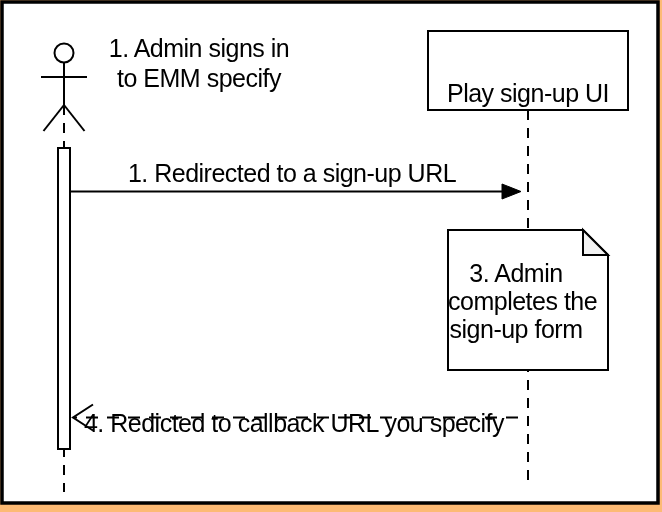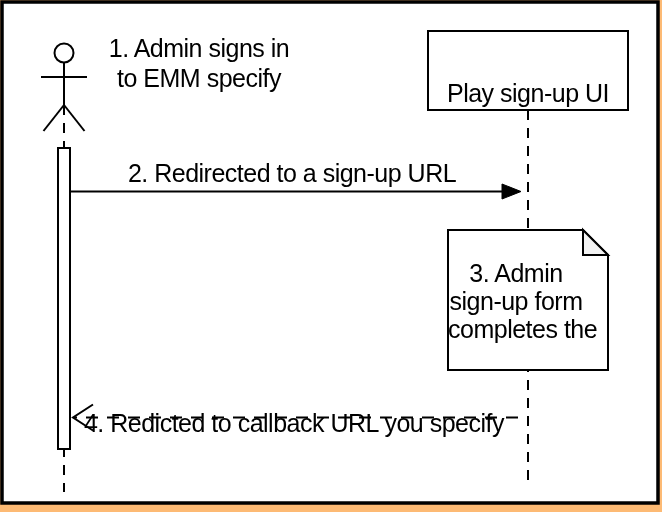--- a/index.html
+++ b/index.html
@@ -72,23 +72,23 @@
     <polyline points="93,404.5 73,417.5 93,430.5" fill="none" stroke="#000000" stroke-width="2"></polyline>
   </svg>
 
   <div class="lbl" style="left:99px; top:33px; width:200px;">
     <span class="row">1. Admin signs in</span>
     <span class="row">to EMM specify</span>
   </div>
 
   <div class="lbl" style="left:428px; top:55px; width:200px;margin-top:23px;">Play sign-up UI</div>
 
-  <div class="lbl" style="left:92px; top:158px; width:400px;">2. Redirected to a sign-up URL</div>
+  <div class="lbl" style="left:92px; top:158px; width:400px;">1. Redirected to a sign-up URL</div>
 
   <div class="lbl note-lbl" style="left:448px; top:259px; width:136px;">
     <span class="row">3. Admin</span>
+    <span class="row">completes the</span>
     <span class="row">sign-up form</span>
-    <span class="row">completes the</span>
   </div>
 
   <div class="lbl" style="left:74px; top:408px; width:440px;">4. Redicted to callback URL you specify</div>
 
 </div>
 
 </body></html>

